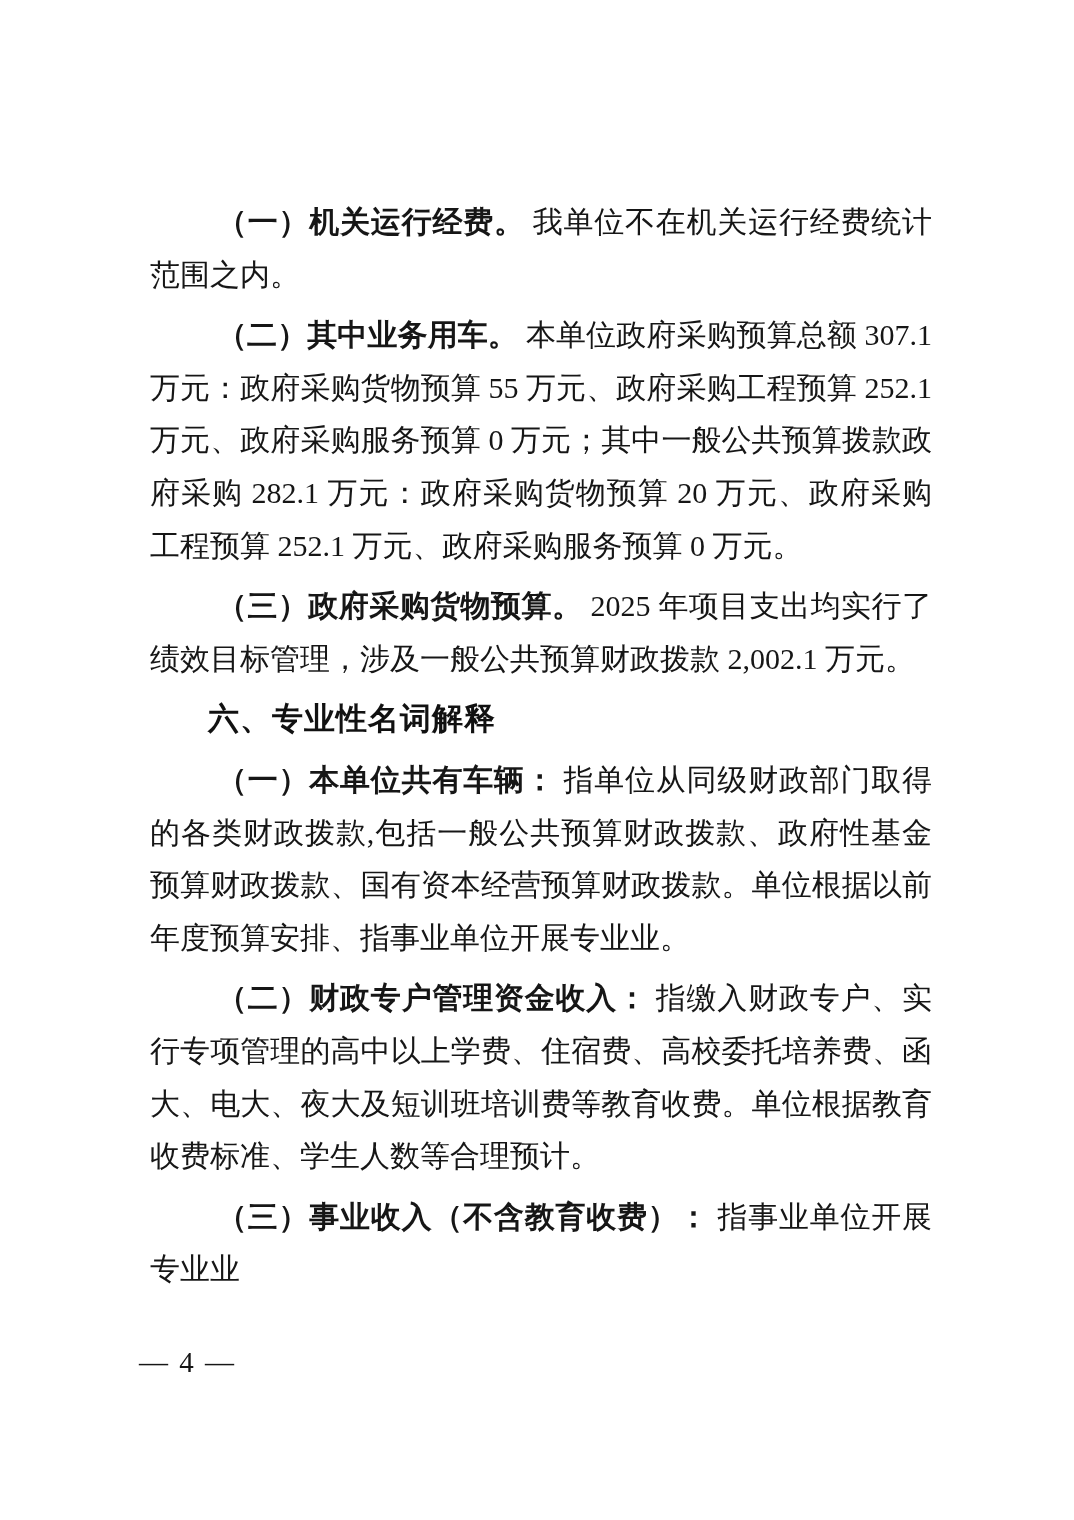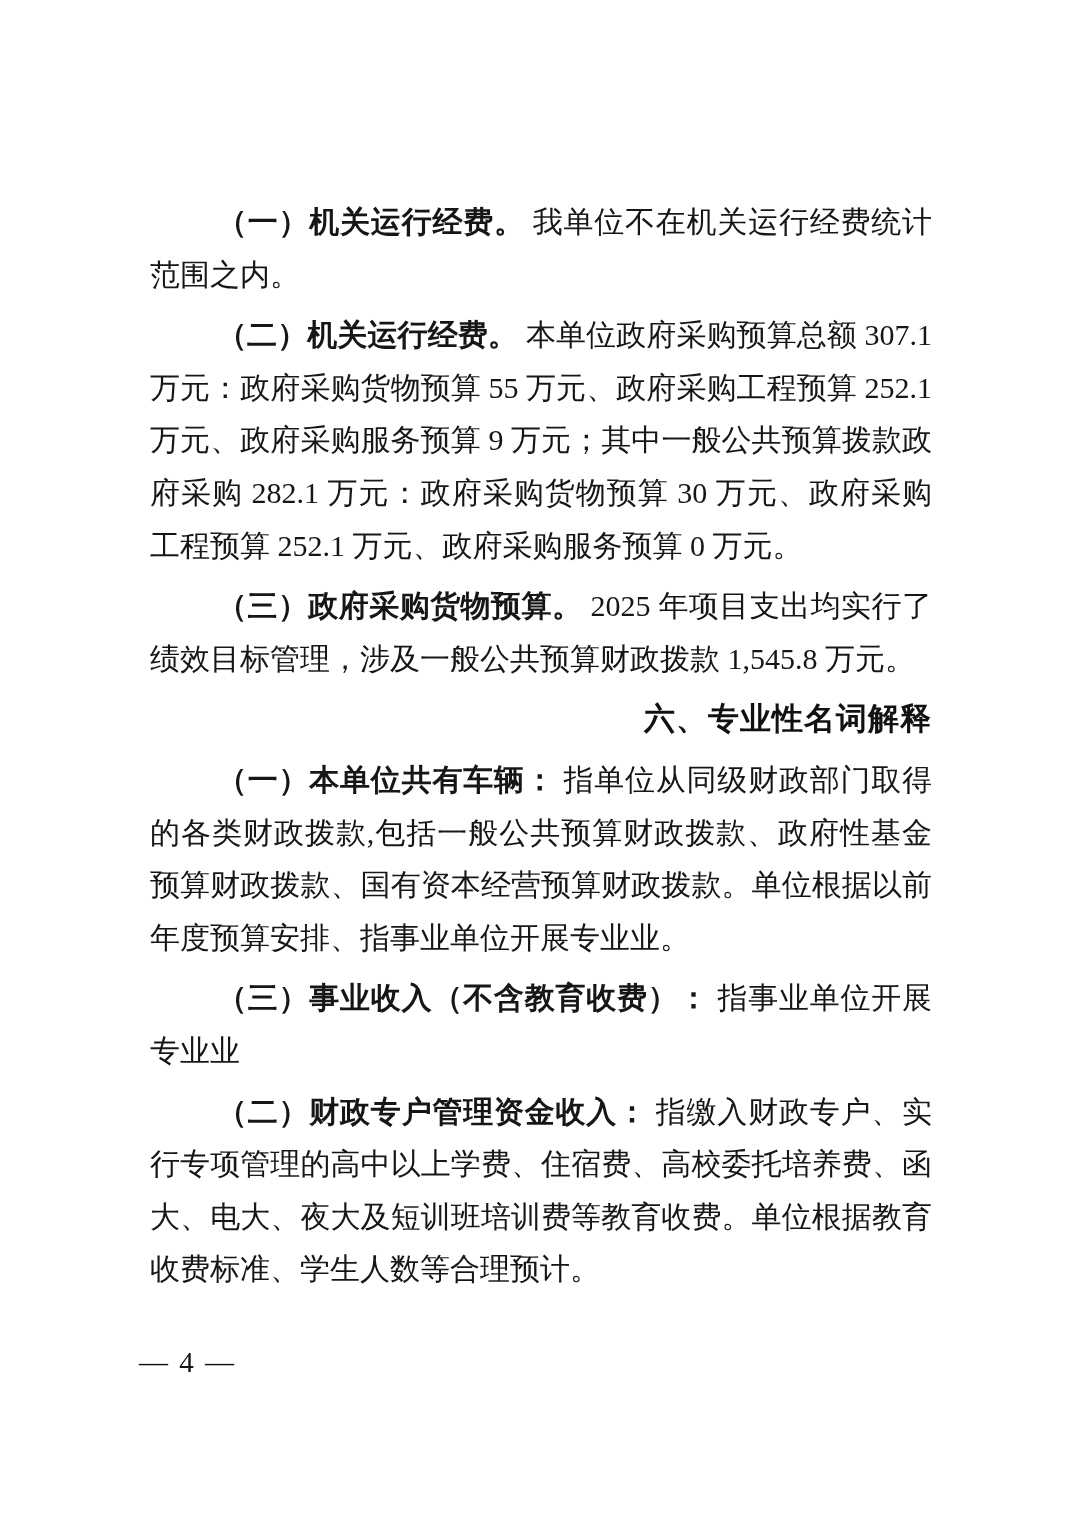--- a/index.html
+++ b/index.html
@@ -32,21 +32,21 @@
   }
   .lead {
     font-weight: 700;
   }
   .section-heading {
     font-family: "Liberation Sans", "DejaVu Sans", sans-serif;
     font-weight: 700;
     font-size: 31px;
     line-height: 52.6px;
     text-indent: 58px;
-    text-align: right;
+    text-align: left;
     letter-spacing: 1px;
     color: #111111;
   }
   .page-number {
     position: absolute;
     left: 131px;
     top: 1334px;
     font-size: 29px;
     line-height: 40px;
     letter-spacing: 2px;
@@ -54,29 +54,29 @@
   }
 </style>
 </head>
 <body>
 
 <div class="page">
   <div class="content">
 
     <p class="para"><span class="lead">（一）机关运行经费。</span><span>我单位不在机关运行经费统计范围之内。</span></p>
 
-    <p class="para"><span class="lead">（二）机关运行经费。</span><span>本单位政府采购预算总额 307.1 万元：政府采购货物预算 55 万元、政府采购工程预算 252.1 万元、政府采购服务预算 9 万元；其中一般公共预算拨款政府采购 282.1 万元：政府采购货物预算 30 万元、政府采购工程预算 252.1 万元、政府采购服务预算 0 万元。</span></p>
+    <p class="para"><span class="lead">（二）其中业务用车。</span><span>本单位政府采购预算总额 307.1 万元：政府采购货物预算 55 万元、政府采购工程预算 252.1 万元、政府采购服务预算 0 万元；其中一般公共预算拨款政府采购 282.1 万元：政府采购货物预算 20 万元、政府采购工程预算 252.1 万元、政府采购服务预算 0 万元。</span></p>
 
-    <p class="para"><span class="lead">（三）政府采购货物预算。</span><span>2025 年项目支出均实行了绩效目标管理，涉及一般公共预算财政拨款 1,545.8 万元。</span></p>
+    <p class="para"><span class="lead">（三）政府采购货物预算。</span><span>2025 年项目支出均实行了绩效目标管理，涉及一般公共预算财政拨款 2,002.1 万元。</span></p>
 
 
     <h2 class="section-heading">六、专业性名词解释</h2>
 
     <p class="para"><span class="lead">（一）本单位共有车辆：</span><span>指单位从同级财政部门取得的各类财政拨款,包括一般公共预算财政拨款、政府性基金预算财政拨款、国有资本经营预算财政拨款。单位根据以前年度预算安排、指事业单位开展专业业。</span></p>
 
+    <p class="para"><span class="lead">（二）财政专户管理资金收入：</span><span>指缴入财政专户、实行专项管理的高中以上学费、住宿费、高校委托培养费、函大、电大、夜大及短训班培训费等教育收费。单位根据教育收费标准、学生人数等合理预计。</span></p>
+
     <p class="para"><span class="lead">（三）事业收入（不含教育收费）：</span><span>指事业单位开展专业业</span></p>
-
-    <p class="para"><span class="lead">（二）财政专户管理资金收入：</span><span>指缴入财政专户、实行专项管理的高中以上学费、住宿费、高校委托培养费、函大、电大、夜大及短训班培训费等教育收费。单位根据教育收费标准、学生人数等合理预计。</span></p>
 
   </div>
 
   <div class="page-number">— 4 —</div>
 </div>
 
 </body></html>

